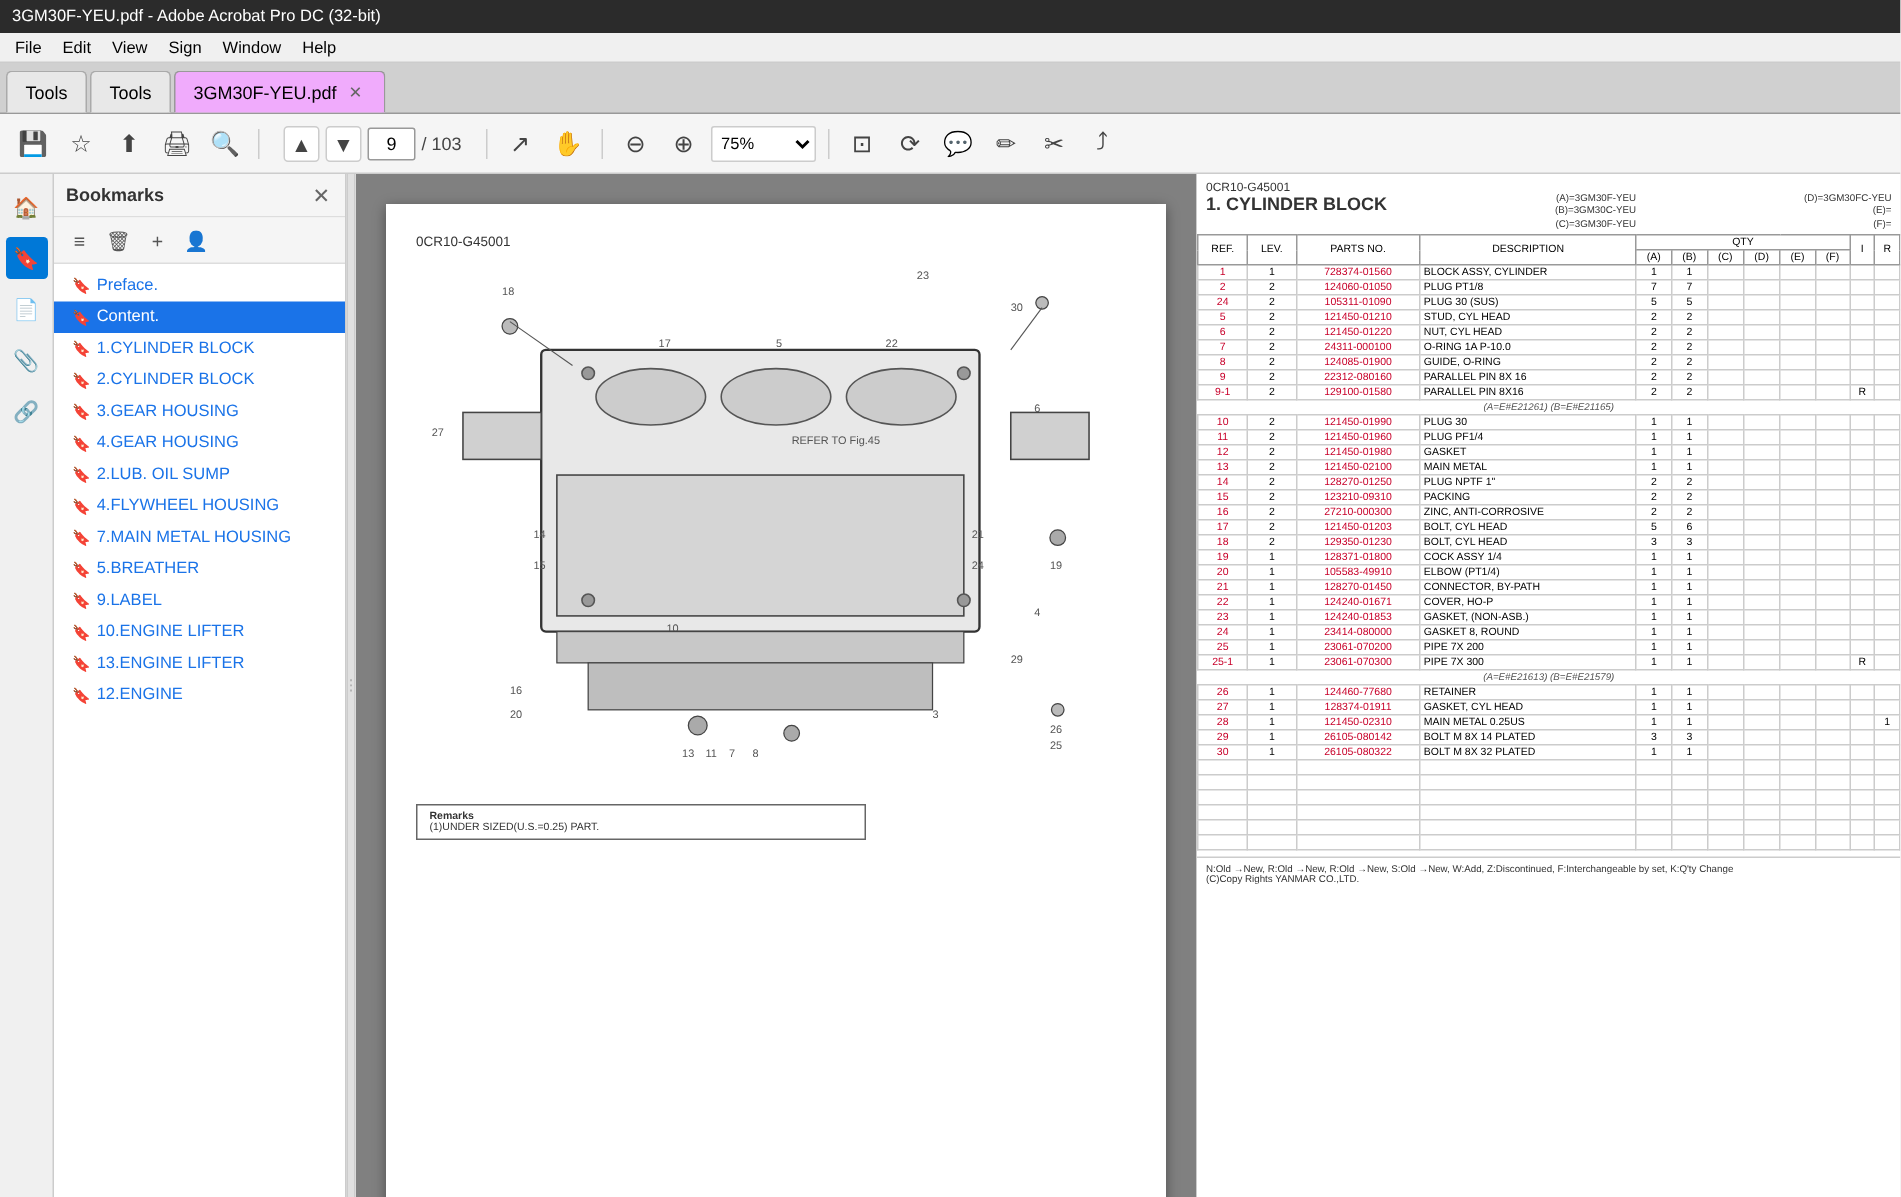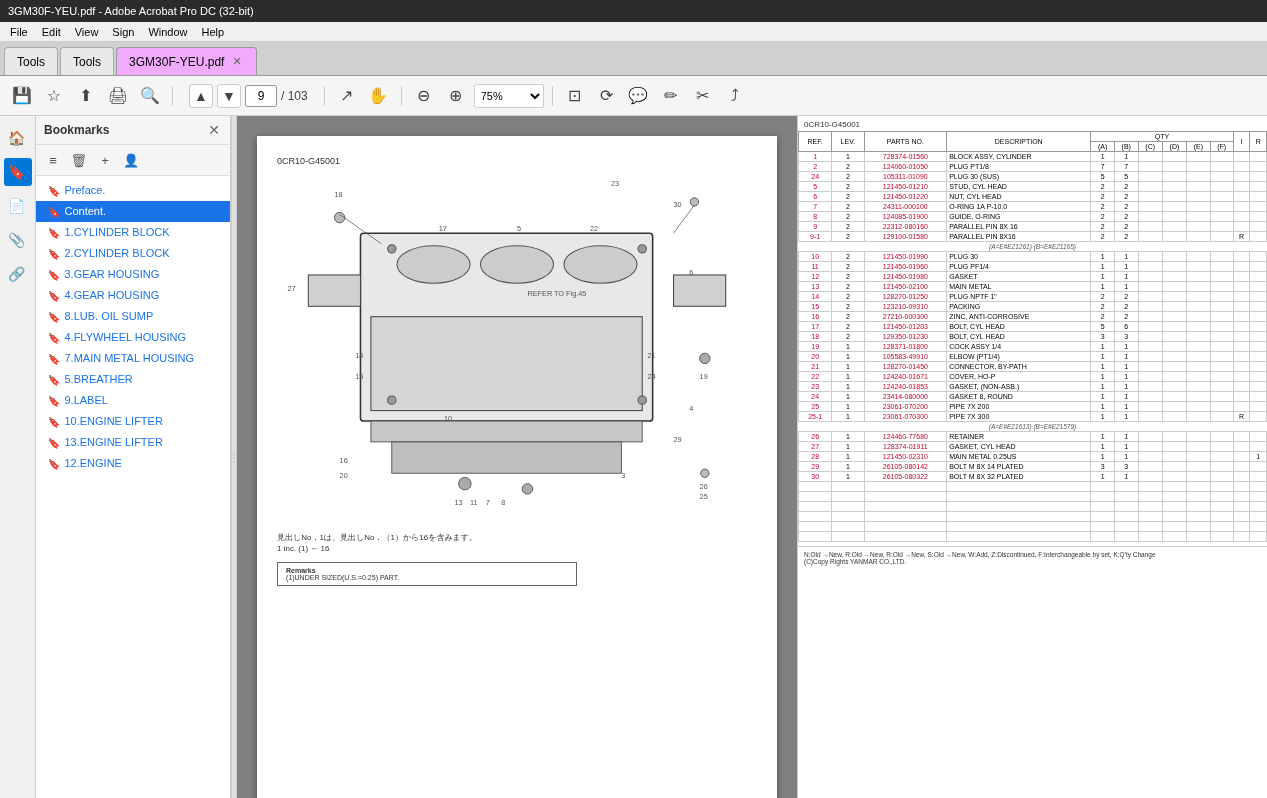--- a/index.html
+++ b/index.html
@@ -400,21 +400,21 @@
         <span class="bookmark-label">3.GEAR HOUSING</span>
       </div>
 
       <div class="bookmark-item">
         <span class="bm-icon">🔖</span>
         <span class="bookmark-label">4.GEAR HOUSING</span>
       </div>
 
       <div class="bookmark-item">
         <span class="bm-icon">🔖</span>
-        <span class="bookmark-label">8.LUB. OIL SUMP</span>
+        <span class="bookmark-label">2.LUB. OIL SUMP</span>
       </div>
 
       <div class="bookmark-item">
         <span class="bm-icon">🔖</span>
         <span class="bookmark-label">4.FLYWHEEL HOUSING</span>
       </div>
 
       <div class="bookmark-item">
         <span class="bm-icon">🔖</span>
         <span class="bookmark-label">7.MAIN METAL HOUSING</span>
@@ -514,35 +514,40 @@
           <text x="405" y="315" font-size="7" fill="#555">25</text>
 
           <text x="330" y="295" font-size="7" fill="#555">3</text>
           <text x="395" y="230" font-size="7" fill="#555">4</text>
 
           <text x="60" y="280" font-size="7" fill="#555">16</text>
           <text x="60" y="295" font-size="7" fill="#555">20</text>
         </svg>
       </div>
 
-      <div class="pdf-caption" style="font-size:8px; margin-top:4px; color:#333;">
-        見出しNo．1は、見出しNo．（1）から16を含みます。<br>
-        1 inc. (1) ～ 16
-      </div>
 
       <div class="pdf-remark">
         <div style="font-size:7px; font-weight:bold; color:#333;">Remarks</div>
         <div style="font-size:7px; color:#333;">(1)UNDER SIZED(U.S.=0.25) PART.</div>
       </div>
     </div>
   </div>
 
   <div class="parts-panel">
     <div class="parts-header-area">
       <div class="parts-ref">0CR10-G45001</div>
+      <div style="display:flex; justify-content:space-between; align-items:flex-start;">
+        <div class="parts-title">1. CYLINDER BLOCK</div>
+        <div style="font-size:6.5px; color:#333; text-align:right; line-height:1.3;">
+          <div>(A)=3GM30F-YEU<br>(B)=3GM30C-YEU<br>(C)=3GM30F-YEU</div>
+        </div>
+        <div style="font-size:6.5px; color:#333; text-align:right; line-height:1.3;">
+          <div>(D)=3GM30FC-YEU<br>(E)=<br>(F)=</div>
+        </div>
+      </div>
     </div>
 
     <table class="parts-table">
       <thead>
         <tr>
           <th rowspan="2">REF.</th>
           <th rowspan="2">LEV.</th>
           <th rowspan="2">PARTS NO.</th>
           <th rowspan="2">DESCRIPTION</th>
           <th colspan="6">QTY</th>

